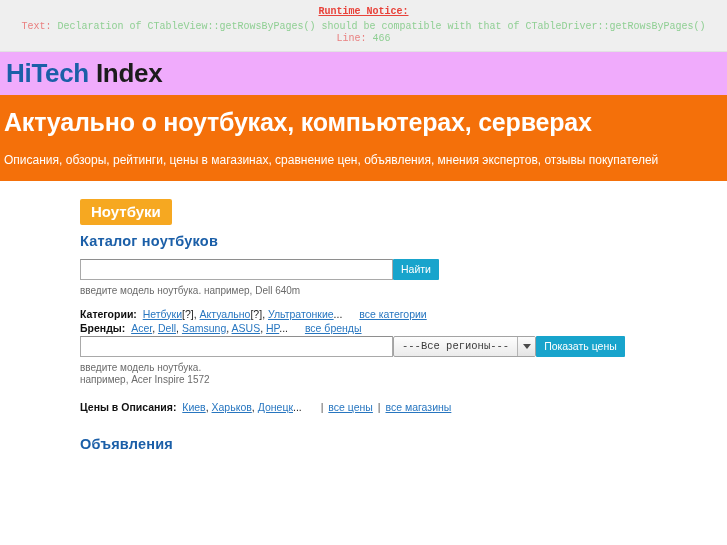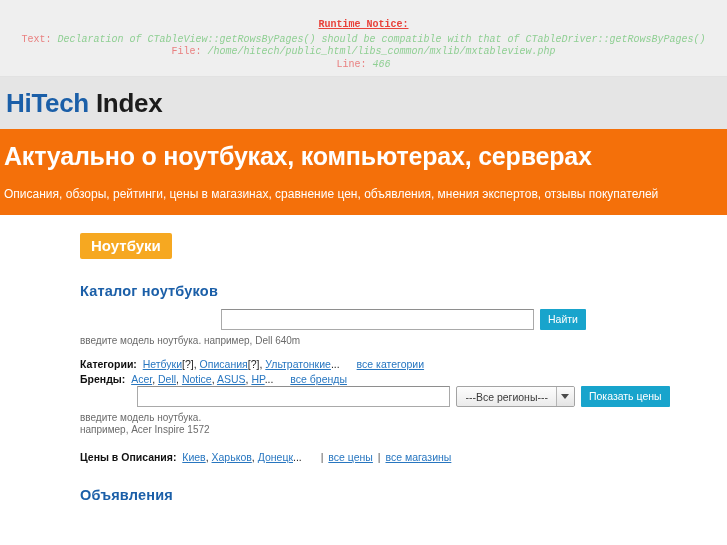--- a/index.html
+++ b/index.html
@@ -10,47 +10,47 @@
     width: 727px;
     height: 545px;
     background: #ffffff;
     font-family: "Liberation Sans", sans-serif;
     overflow: hidden;
   }
 
   
   .notice-bar {
     background: #efefef;
-    padding: 19px 0 5px 0;
+    padding: 6px 0 5px 0;
     text-align: center;
     font-family: "Liberation Mono", monospace;
     font-size: 10px;
     line-height: 12.5px;
     color: #8fcf93;
     border-bottom: 1px solid #e2e2e2;
   }
   .notice-title {
     color: #e8423a;
     font-weight: bold;
     text-decoration: underline;
     display: block;
     margin-bottom: 2px;
   }
   .notice-line { display: block; white-space: nowrap; }
   .notice-key { color: #e98080; }
-  .notice-val { color: #8fcf93; font-style: italic; }
+  .notice-val { color: #8fcf93; }
   .notice-line-file .notice-val { color: #8fcf93; }
 
   
   .logo-bar {
-    height: 52px;
+    height: 43px;
     padding-left: 6px;
     display: flex;
     align-items: center;
-    background: #e5e5e5;
+    background: #f0abfc;
   }
   .logo {
     font-size: 26px;
     font-weight: bold;
     letter-spacing: -0.3px;
   }
   .logo .hi { color: #1b5fa8; }
   .logo .index { color: #1c1c1c; }
 
   
@@ -83,29 +83,27 @@
     color: #ffffff;
     font-size: 15px;
     font-weight: bold;
     padding: 4px 11px 5px 11px;
     border-radius: 2px;
   }
   h2.section-title {
     color: #1b5fa8;
     font-size: 14.5px;
     font-weight: bold;
-    margin: 24px 0 10px 0;
+    margin: 8px 0 10px 0;
     letter-spacing: 0.2px;
   }
 
   .search-row {
     display: flex;
     align-items: stretch;
-    gap: 6px;
-    justify-content: center;
   }
   .text-input {
     width: 305px;
     height: 15px;
     border: 1px solid #a9a9a9;
     border-top-color: #8e8e8e;
     background: #ffffff;
     font-family: "Liberation Sans", sans-serif;
     font-size: 11px;
     padding: 2px 3px;
@@ -151,20 +149,21 @@
 
   
   .select-wrap {
     display: inline-flex;
     align-items: stretch;
     border: 1px solid #a3a3a3;
     border-radius: 2px;
     background: linear-gradient(to bottom, #fdfdfd 0%, #ebebeb 100%);
     height: 19px;
     overflow: hidden;
+    font-family: Liberation Mono, monospace;
   }
   .select-label {
     font-size: 10.5px;
     color: #3a3a3a;
     padding: 0 8px;
     display: flex;
     align-items: center;
     white-space: nowrap;
   }
   .select-arrow {
@@ -189,24 +188,20 @@
 </style>
 </head>
 <body>
 
 <div class="notice-bar">
   <span class="notice-title">Runtime Notice:</span>
   <span class="notice-line">
     <span class="notice-key">Text:</span>
     <span class="notice-val">Declaration of CTableView::getRowsByPages() should be compatible with that of CTableDriver::getRowsByPages()</span>
   </span>
-  <span class="notice-line notice-line-file">
-    <span class="notice-key">File:</span>
-    <span class="notice-val">/home/hitech/public_html/libs_common/mxlib/mxtableview.php</span>
-  </span>
   <span class="notice-line">
     <span class="notice-key">Line:</span>
     <span class="notice-val">466</span>
   </span>
 </div>
 
 <div class="logo-bar">
   <div class="logo">
     <span class="hi">HiTech</span><span>&nbsp;</span><span class="index">Index</span>
   </div>
@@ -227,30 +222,30 @@
   <div class="search-row">
     <input class="text-input" type="text" placeholder="" style="">
     <button class="btn-cyan">Найти</button>
   </div>
   <div class="hint">введите модель ноутбука. например, Dell 640m</div>
 
   <div class="link-rows">
     <div class="link-line">
       <b>Категории:</b>&nbsp;
       <a class="lnk" href="#">Нетбуки</a><span class="q">[?]</span>,
-      <a class="lnk" href="#">Описания</a><span class="q">[?]</span>,
+      <a class="lnk" href="#">Актуально</a><span class="q">[?]</span>,
       <a class="lnk" href="#">Ультратонкие</a><span class="q">...</span><span class="sep-gap"></span>
       <a class="lnk" href="#">все категории</a>
     </div>
 
     <div class="link-line">
       <b>Бренды:</b>&nbsp;
       <a class="lnk" href="#">Acer</a>,
       <a class="lnk" href="#">Dell</a>,
-      <a class="lnk" href="#">Notice</a>,
+      <a class="lnk" href="#">Samsung</a>,
       <a class="lnk" href="#">ASUS</a>,
       <a class="lnk" href="#">HP</a><span class="q">...</span><span class="sep-gap"></span>
       <a class="lnk" href="#">все бренды</a>
     </div>
 
   </div>
 
   
 
   <div class="search-row">

